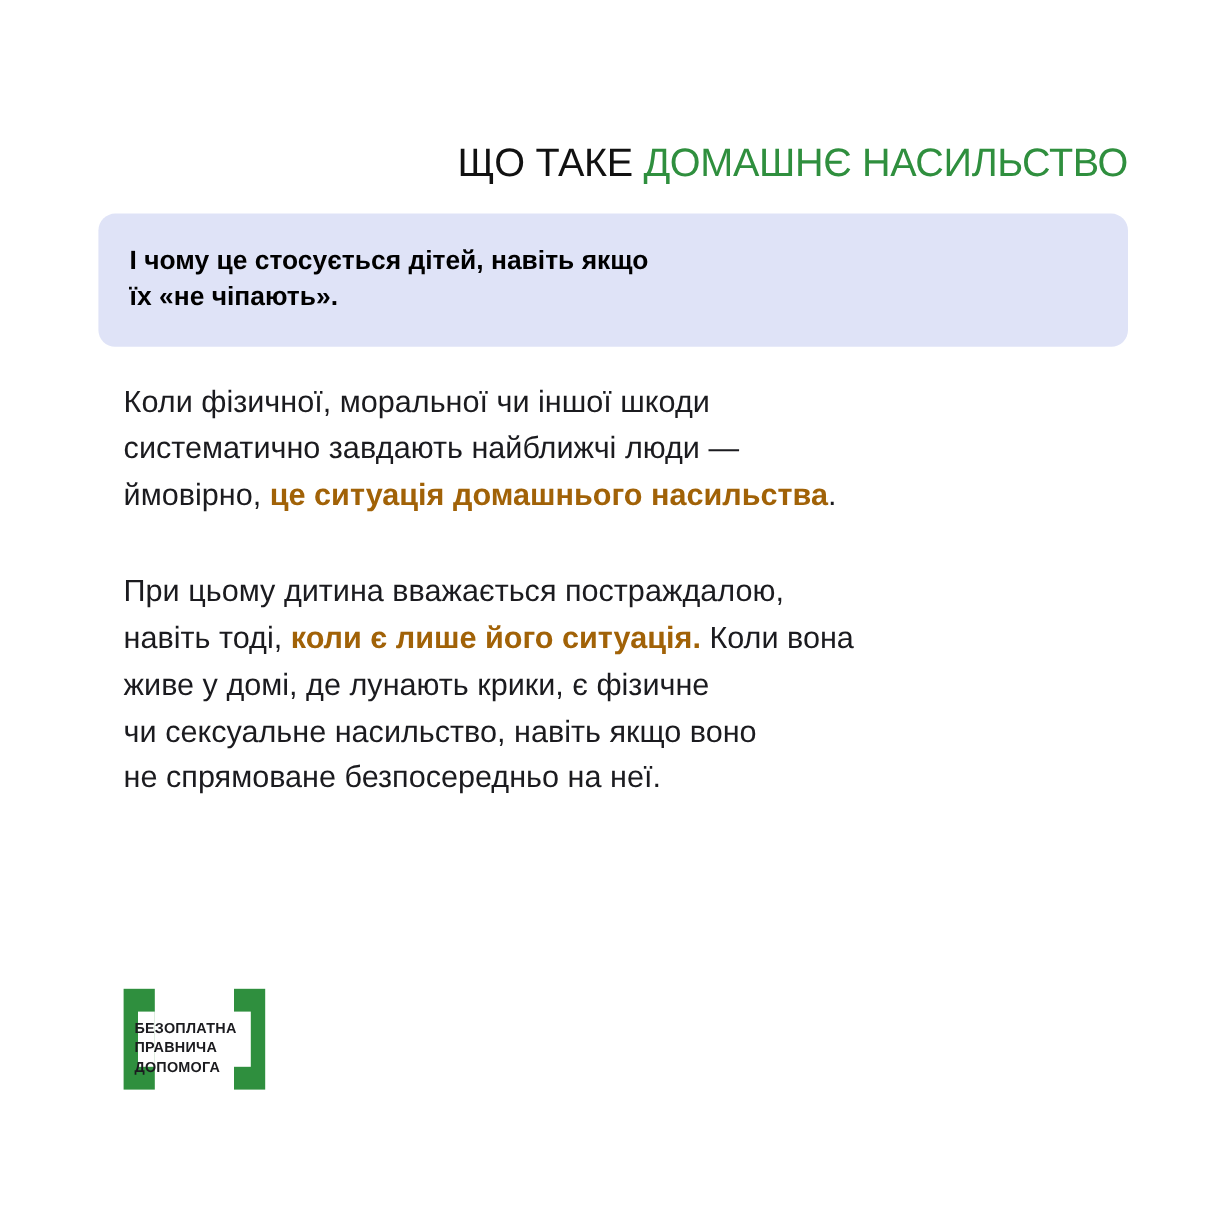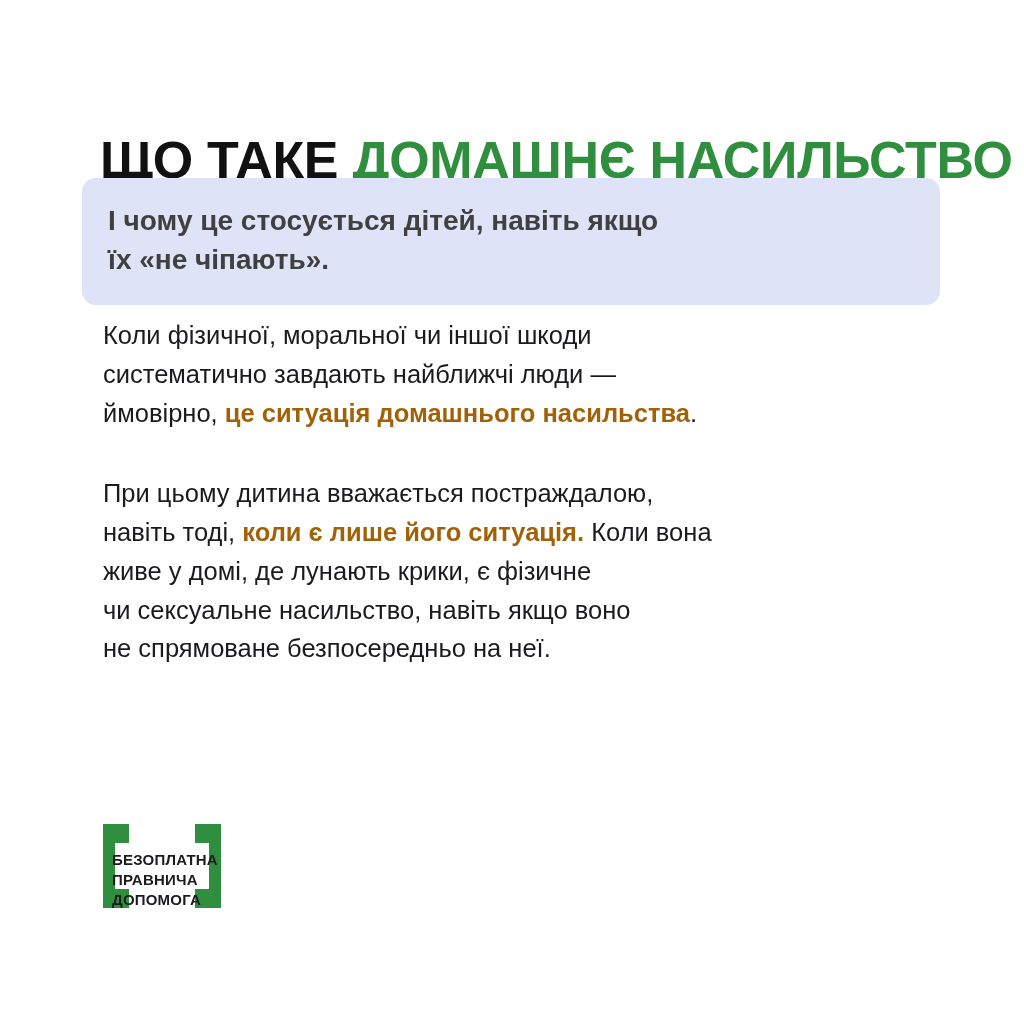--- a/index.html
+++ b/index.html
@@ -21,46 +21,46 @@
     box-sizing: border-box;
     padding: 0;
   }
 
   
   .title {
     position: absolute;
     left: 100px;
     top: 96px;
     width: 840px;
-    font-size: 52px;
+    font-size: 33px;
     line-height: 1.12;
-    font-weight: bold;
+    font-weight: normal;
     letter-spacing: -0.3px;
     white-space: nowrap;
     text-align: right;
   }
   .title .t-dark { color: #111111; }
   .title .t-green { color: #2f8f3e; }
 
   
   .callout {
     position: absolute;
     left: 82px;
     top: 178px;
     width: 858px;
     box-sizing: border-box;
     background: #dfe3f7;
     border-radius: 14px;
     padding: 24px 26px 26px 26px;
   }
   .callout-text {
-    font-size: 28px;
+    font-size: 22px;
     line-height: 1.38;
     font-weight: bold;
-    color: #404040;
+    color: #000000;
     white-space: pre-line;
   }
 
   
   .body {
     position: absolute;
     left: 103px;
     top: 316px;
     width: 840px;
   }
@@ -98,21 +98,21 @@
     height: 46px;
     background: #ffffff;
   }
   .logo .notch.left { left: 12px; }
   .logo .notch.right { right: 12px; }
   .logo .logo-text {
     position: absolute;
     left: 9px;
     top: 26px;
     width: 100px;
-    font-size: 15px;
+    font-size: 12px;
     line-height: 1.32;
     font-weight: bold;
     letter-spacing: 0.2px;
     color: #1b1b1f;
     white-space: pre-line;
   }
 </style>
 </head>
 <body>
 

